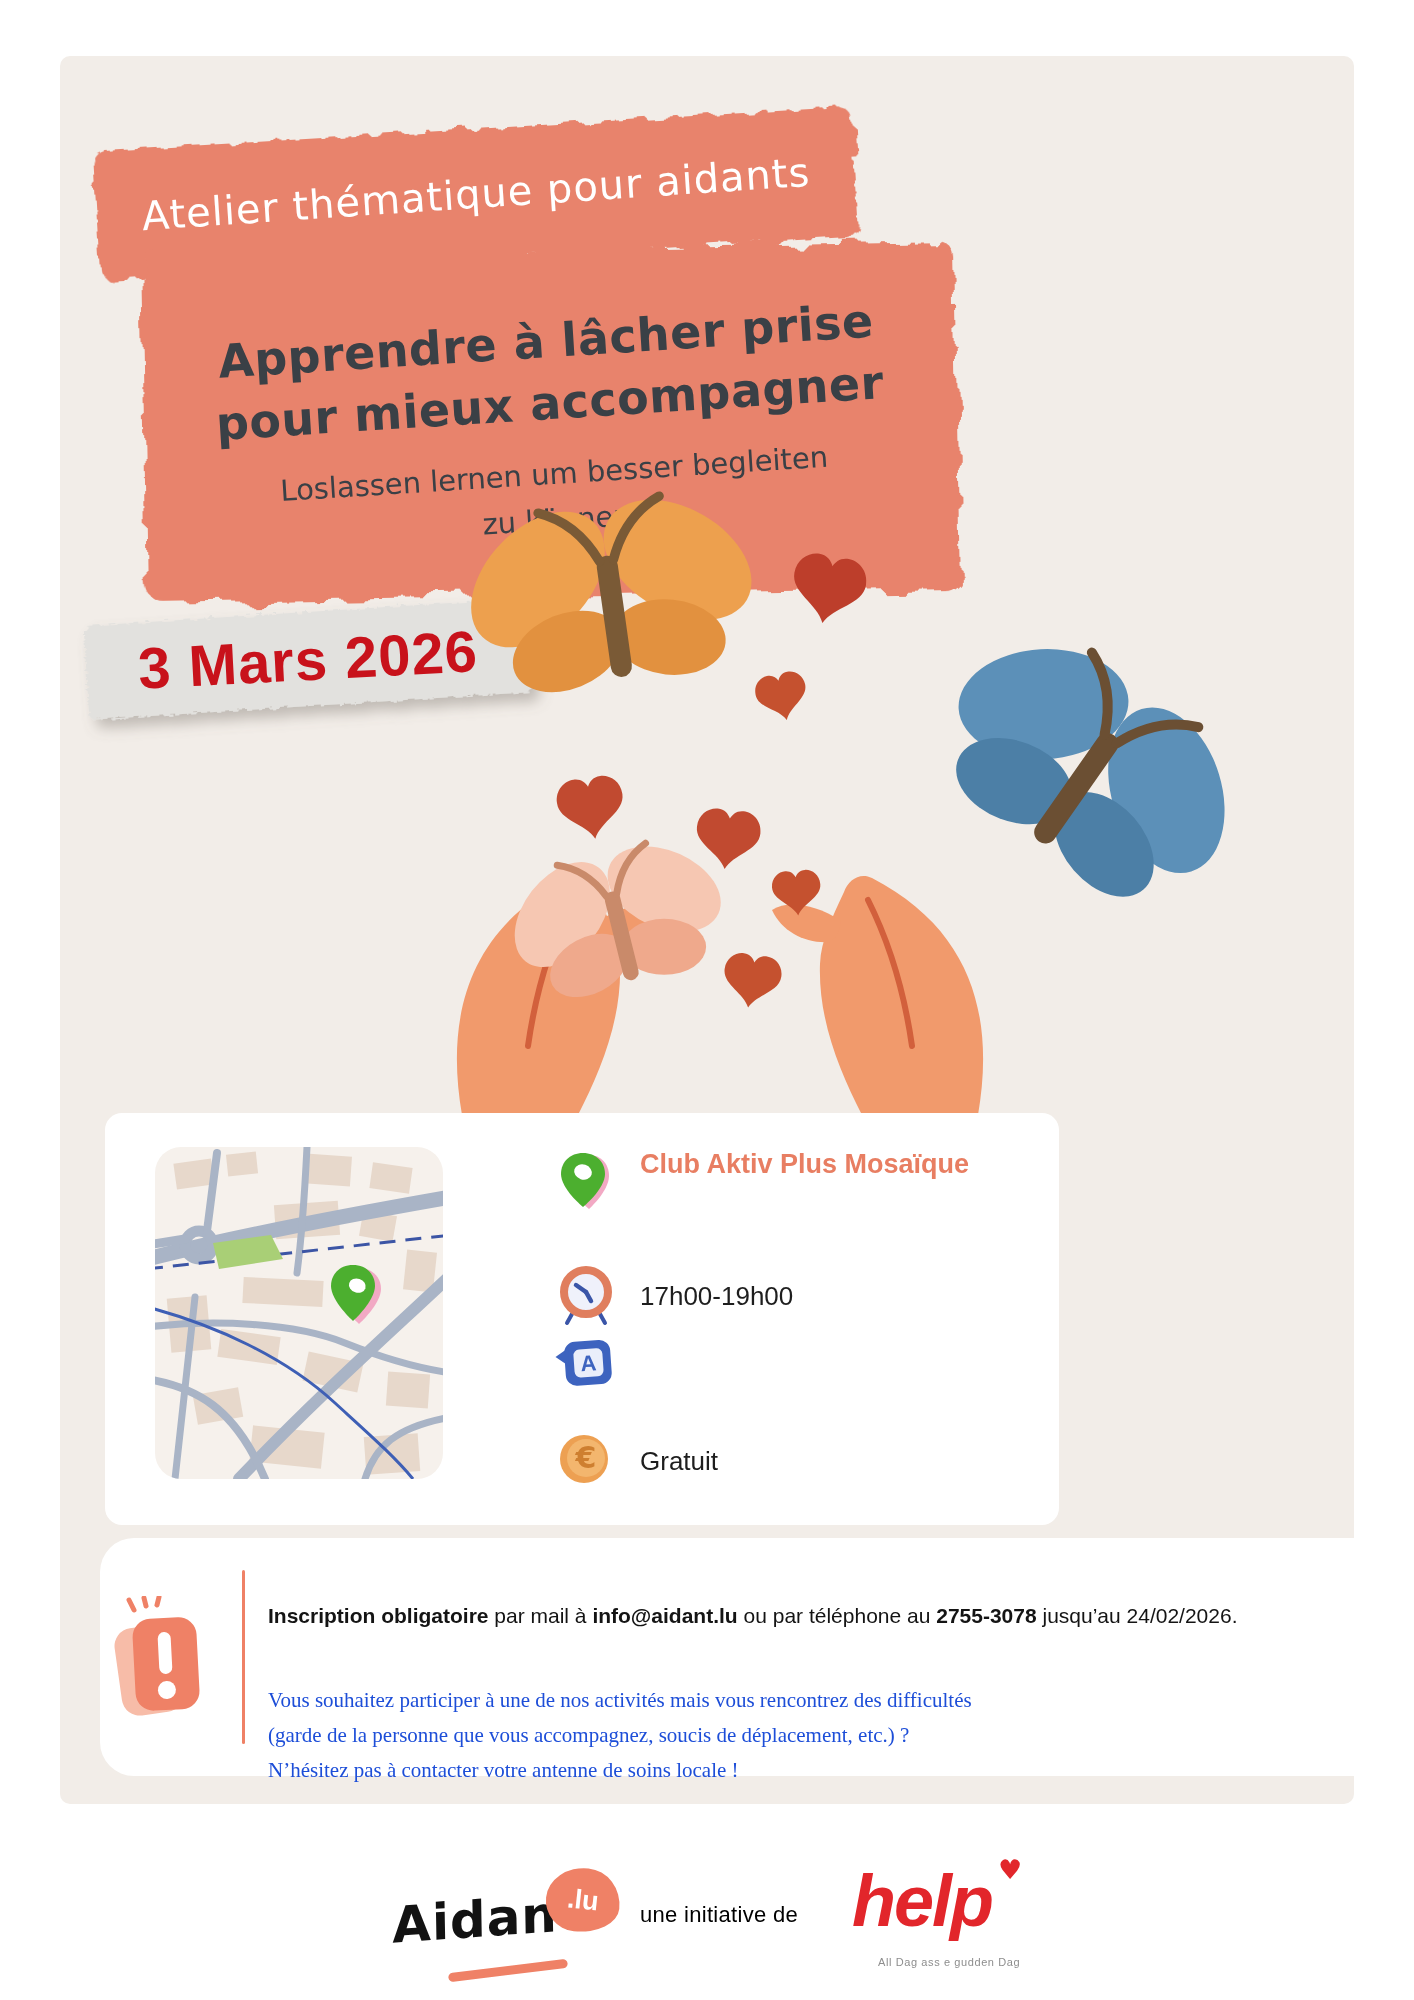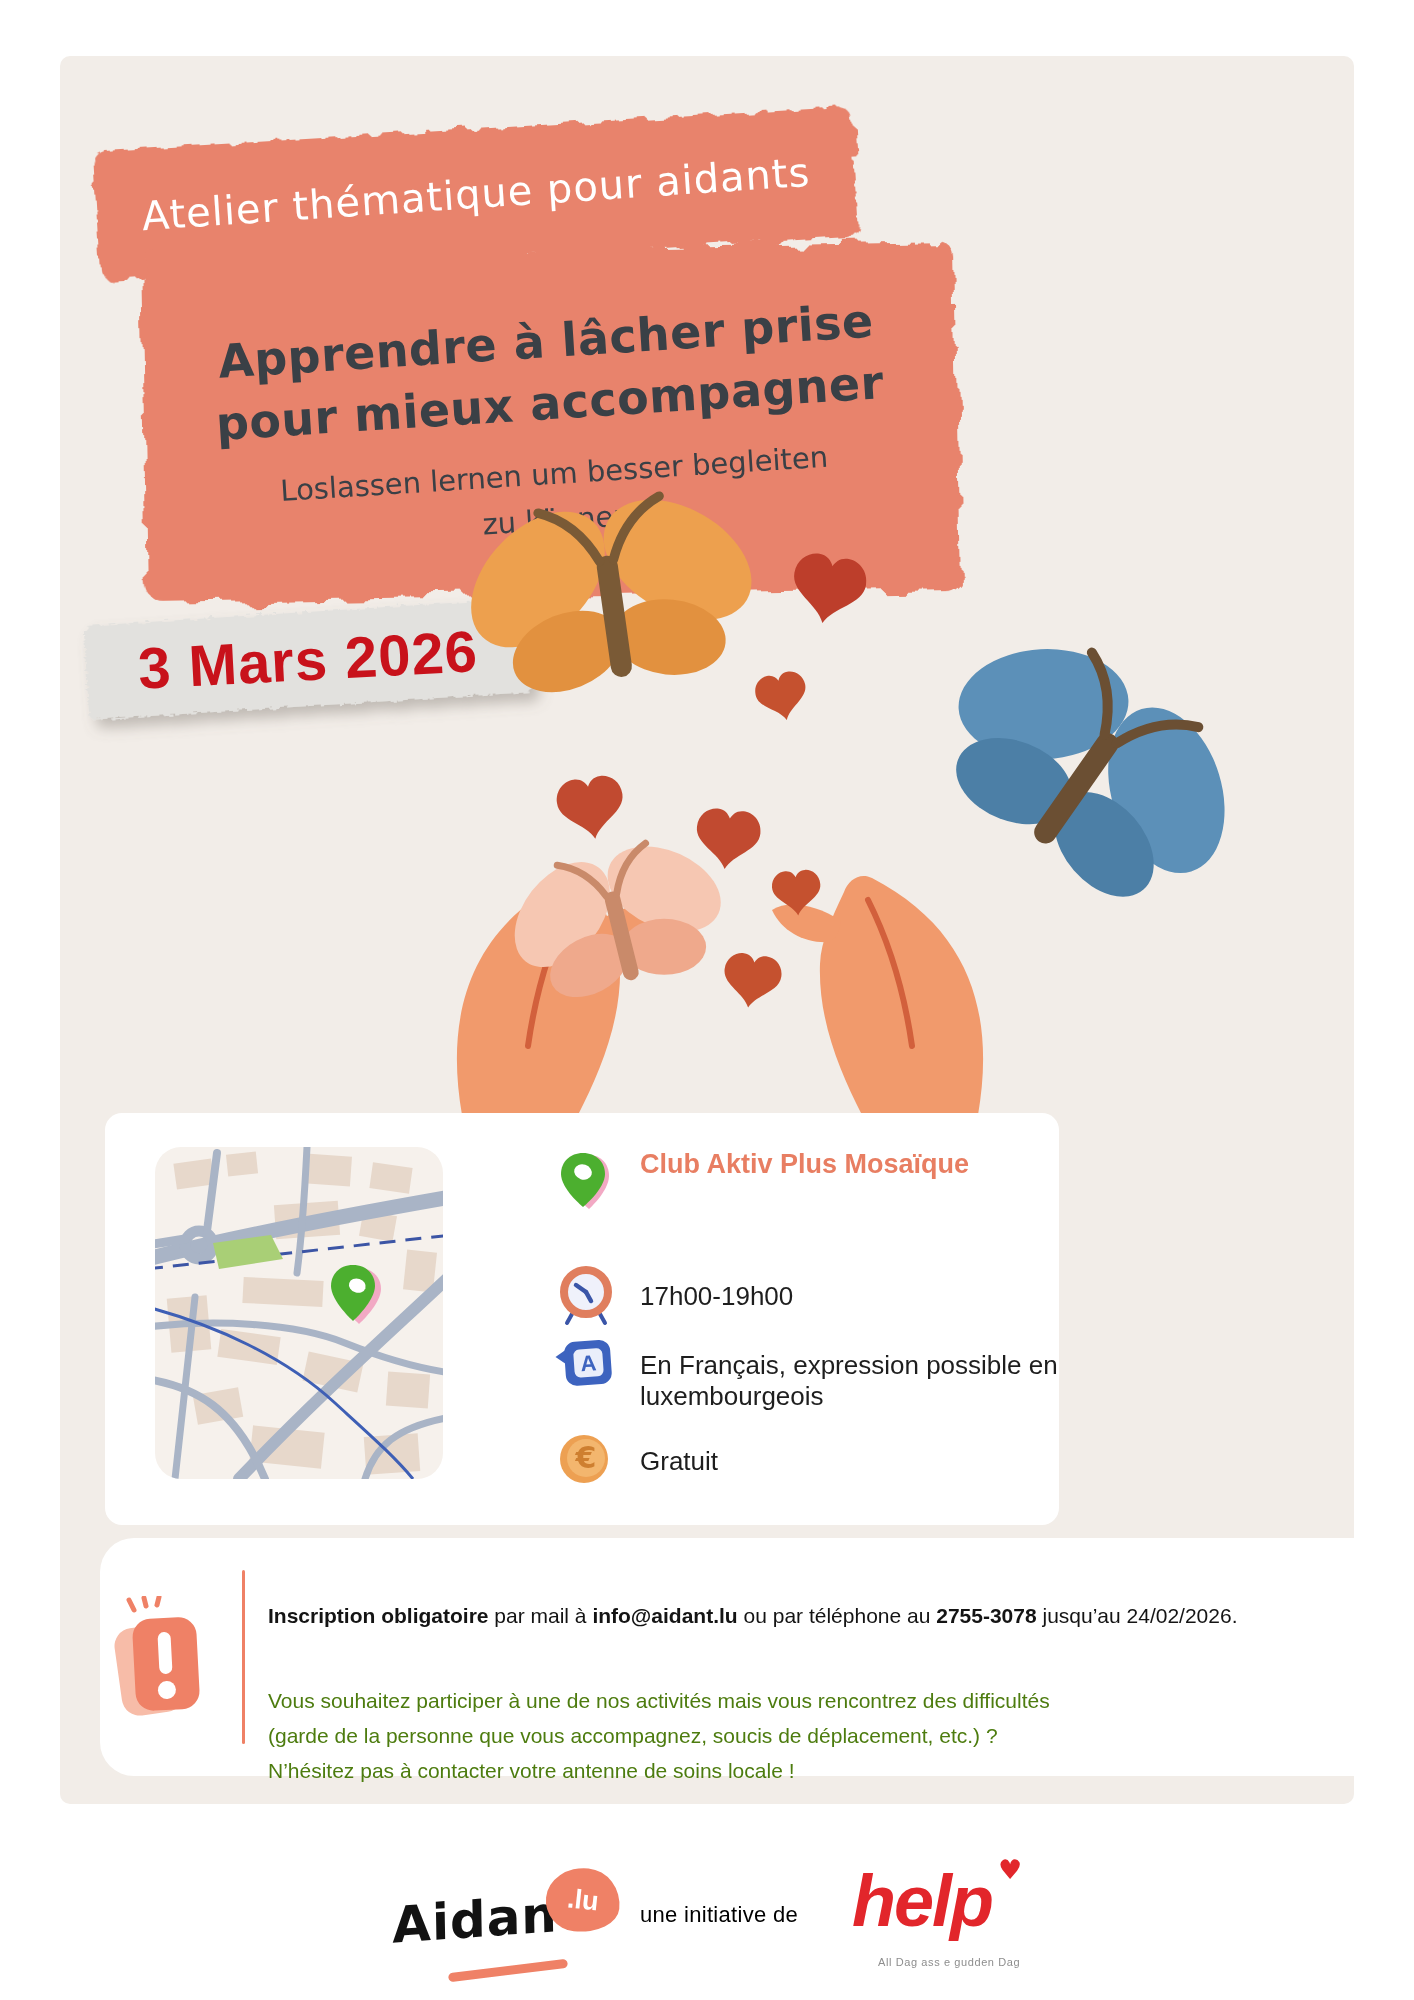--- a/index.html
+++ b/index.html
@@ -43,21 +43,21 @@
   
   .info-card{left:95px;top:1113px;width:954px;height:412px;background:#fff;border-radius:17px;margin-left:10px;}
   .map-svg{position:absolute;left:50px;top:34px;width:288px;height:332px;border-radius:26px;overflow:hidden;}
   .row-icon{position:absolute;}
   .row-text{position:absolute;left:535px;font-size:26px;color:#1E1E1E;}
   .loc-name{position:absolute;left:535px;top:36px;font-size:27px;font-weight:bold;color:#E87E62;}
   .note-card{left:100px;top:1538px;width:1374px;height:238px;background:#fff;border-radius:34px;}
   .divider{position:absolute;left:142px;top:32px;width:3px;height:174px;background:#EF8166;border-radius:2px;}
   .note-intro{position:absolute;left:168px;top:40px;width:1000px;font-size:21px;line-height:34px;color:#141414;}
   .note-intro b{font-weight:bold;}
-  .note-body{position:absolute;left:168px;top:124px;width:1010px;font-size:21px;line-height:35px;color:#4d7c0f;}
+  .note-body{position:absolute;left:168px;top:124px;width:1010px;font-size:21px;line-height:35px;color:#1d4ed8;font-family:Liberation Serif, serif;}
   
   .aidant-logo{left:392px;top:1868px;width:240px;height:122px;}
   .aidant-text{position:absolute;left:0;top:22px;font-family:"DejaVu Sans",sans-serif;
     font-size:50px;font-weight:800;color:#121212;transform:rotate(-4deg) skewX(-3deg);letter-spacing:1px;}
   .lu-blob{position:absolute;left:154px;top:0;width:74px;height:64px;background:#EF8166;
     border-radius:53% 47% 58% 42%/52% 58% 42% 48%;transform:rotate(6deg);
     display:flex;align-items:center;justify-content:center;color:#fff;font-size:27px;font-weight:bold;}
   .swoosh{position:absolute;left:56px;top:98px;width:120px;height:9px;background:#EF8166;
     border-radius:6px;transform:rotate(-7deg);}
   .initiative{left:640px;top:1902px;font-size:22px;color:#000000;letter-spacing:.3px;}
@@ -212,21 +212,20 @@
   <div class="row-text" style="top:168px">17h00-19h00</div>
 
   <svg class="row-icon" style="left:450px;top:224px" width="60" height="54" viewBox="-6 0 60 54">
     <g transform="rotate(-4 25 26)">
       <rect x="4" y="4" width="46" height="44" rx="11" fill="#3D63BF"></rect>
       <path d="M 8 10 L -5 18 L 8 28 Z" fill="#3D63BF"></path>
       <rect x="13" y="12" width="29" height="28" rx="6" fill="#EAEEFA"></rect>
       <text x="27.5" y="34" text-anchor="middle" font-size="22" font-weight="bold" fill="#3D63BF" font-family="Liberation Sans, sans-serif">A</text>
     </g>
   </svg>
-  <div class="row-text" style="top:237px">En Français, expression possible en luxembourgeois</div>
 
   <svg class="row-icon" style="left:452px;top:318px" width="56" height="56" viewBox="0 0 56 56">
     <circle cx="27" cy="28" r="24" fill="#EDA052"></circle>
     <circle cx="29" cy="27" r="19" fill="#F3B66E"></circle>
     <text x="29" y="37" text-anchor="middle" font-size="30" font-weight="bold" fill="#CE7F30" font-family="DejaVu Sans, sans-serif">€</text>
   </svg>
   <div class="row-text" style="top:333px">Gratuit</div>
 </div>
 
 <div class="abs note-card">

